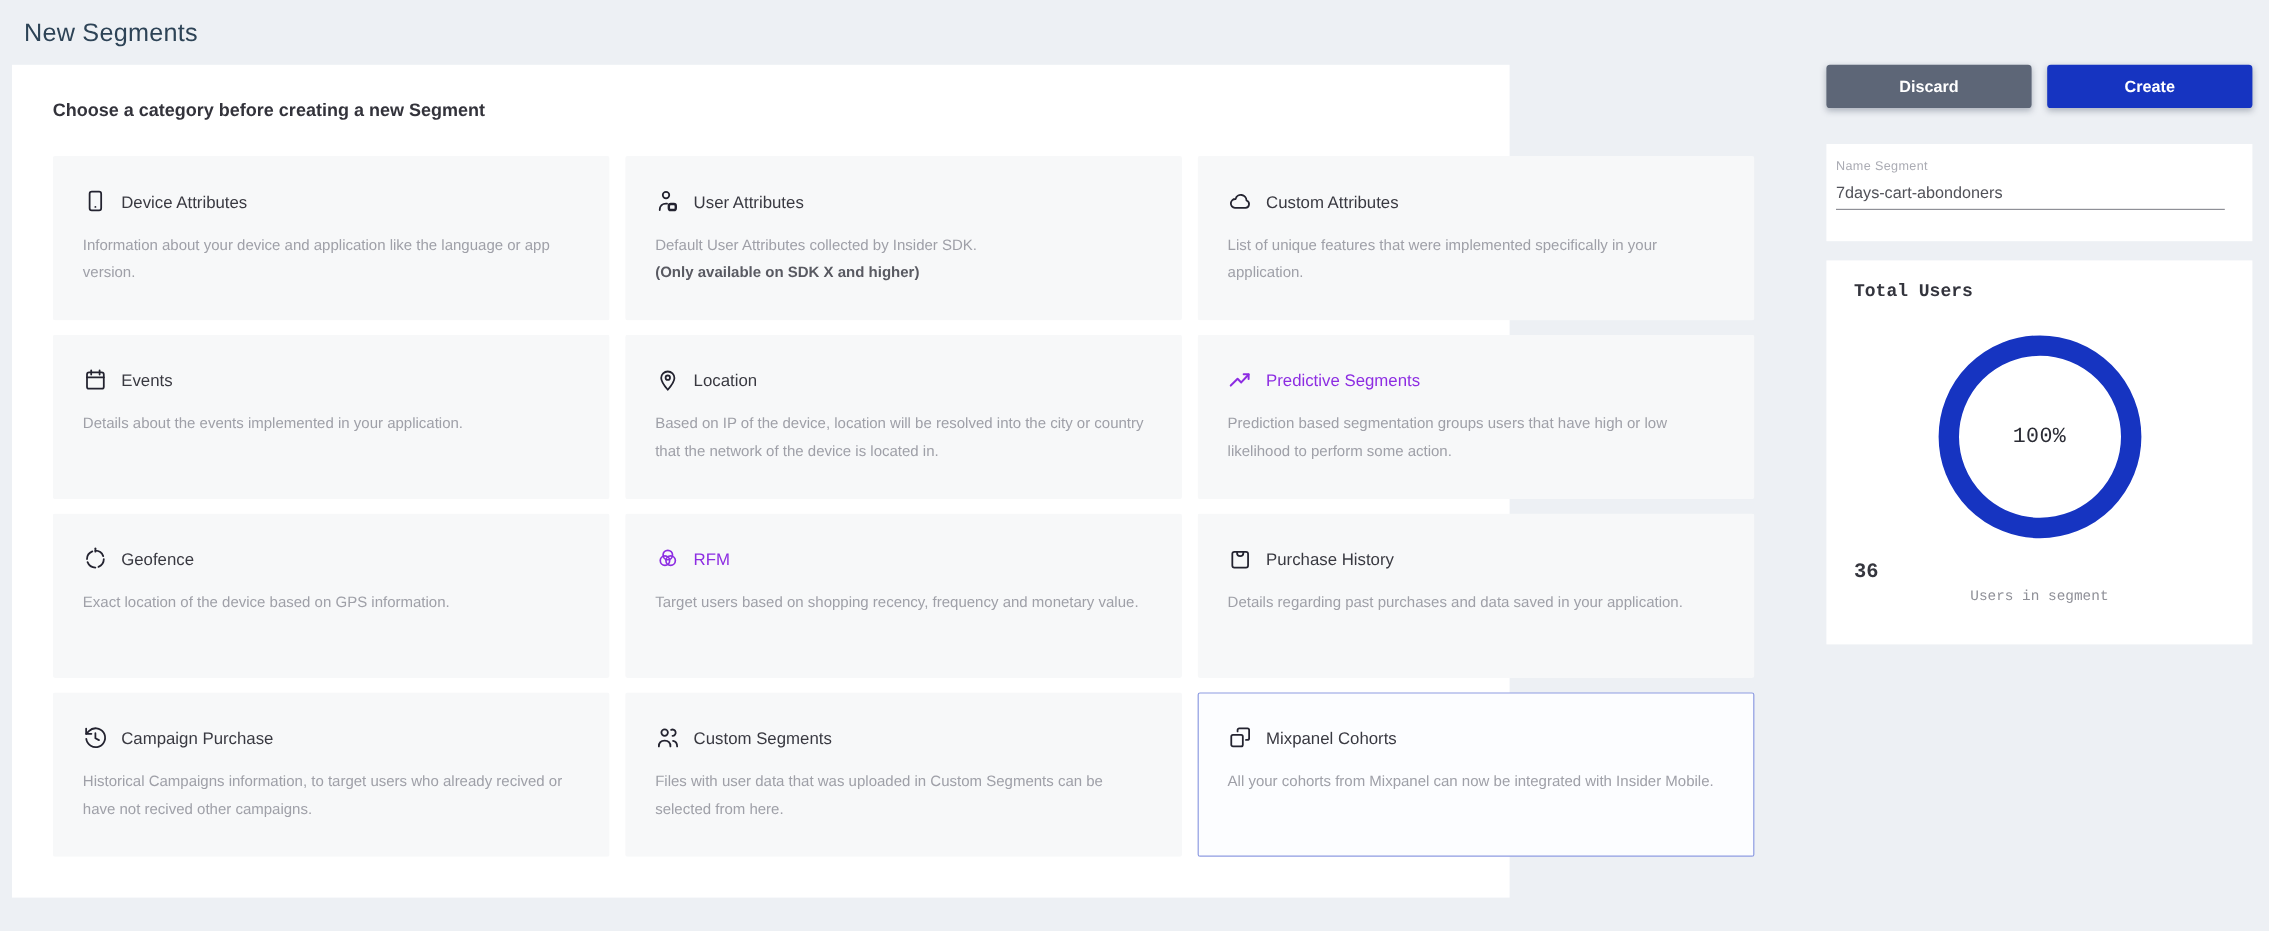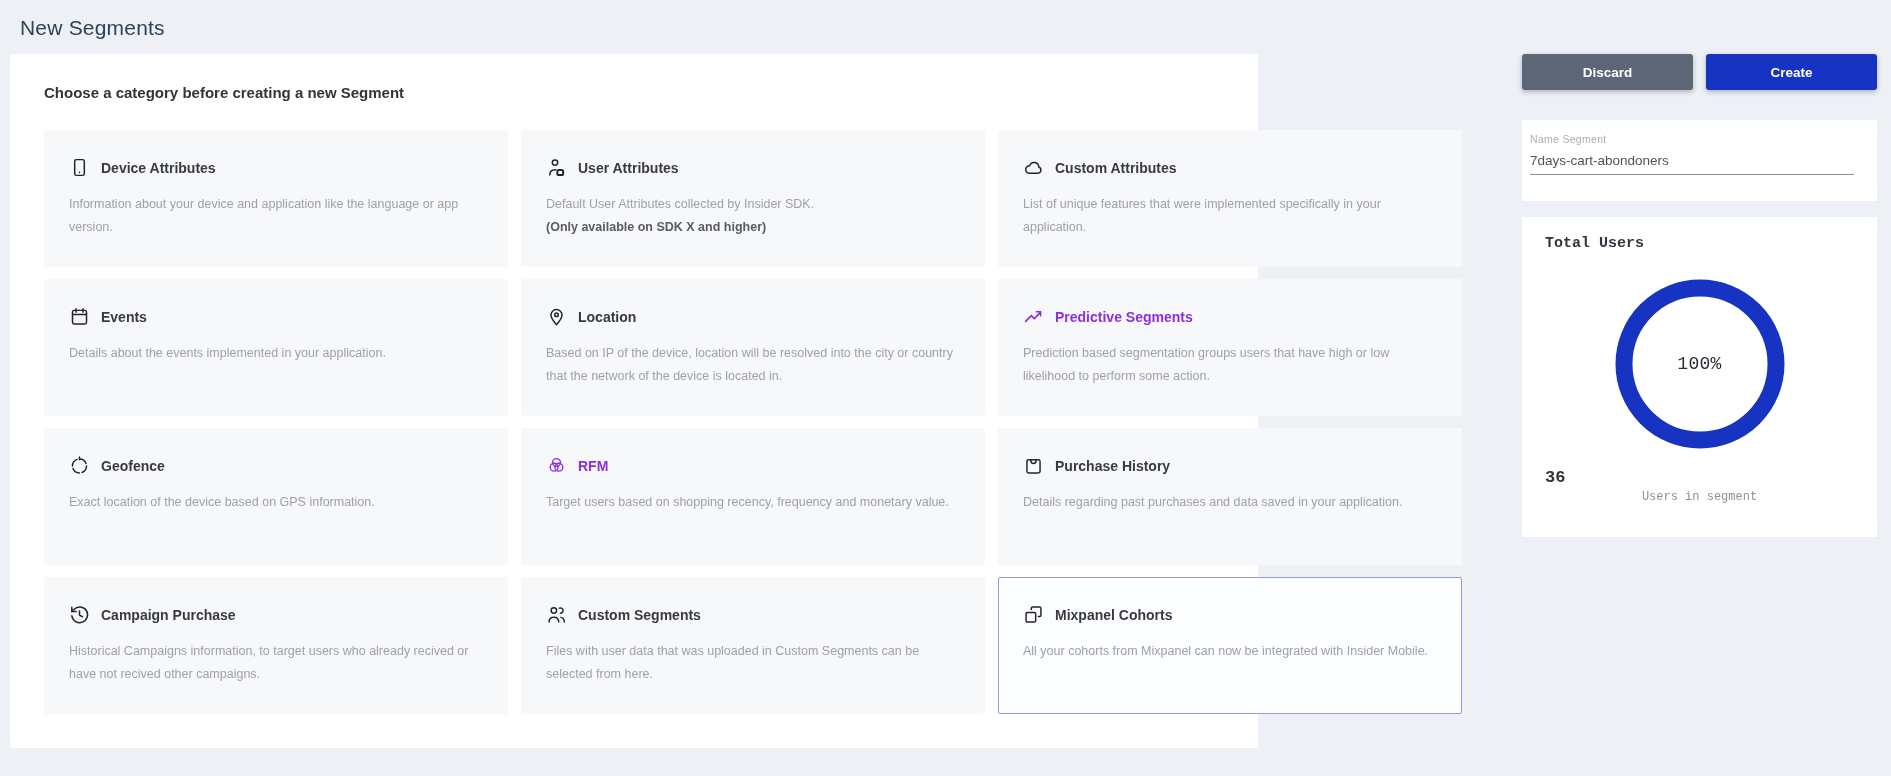--- a/index.html
+++ b/index.html
@@ -32,21 +32,21 @@
   .cat-card {
     background:#f7f8f9; border:1px solid transparent; border-radius:2px;
     padding:26px 24px 0 24px; cursor:pointer;
   }
   .cat-card.selected {
     background:#fcfdff; border:1px solid #8e9ce2;
   }
   .cat-head { display:flex; align-items:center; gap:11px; }
   .cat-icon { width:21px; height:21px; flex:0 0 auto; color:#232330; display:block; }
   .cat-card.accent .cat-icon { color:#8d2de2; }
-  .cat-title { font-size:14px; font-weight:700; color:#393941; }
+  .cat-title { font-size:14px; font-weight:400; color:#393941; }
   .cat-card.accent .cat-title { color:#8d2de2; }
   .cat-desc {
     margin-top:15px; font-size:12.5px; line-height:1.8; color:#9fa0a8;
     padding-right:6px;
   }
   .cat-desc-bold { font-size:12.5px; line-height:1.8; color:#595a62; font-weight:700; }
   
   .sidebar { position:absolute; left:1522px; top:54px; width:355px; }
   .btn-row { display:flex; gap:13px; }
   .btn {

